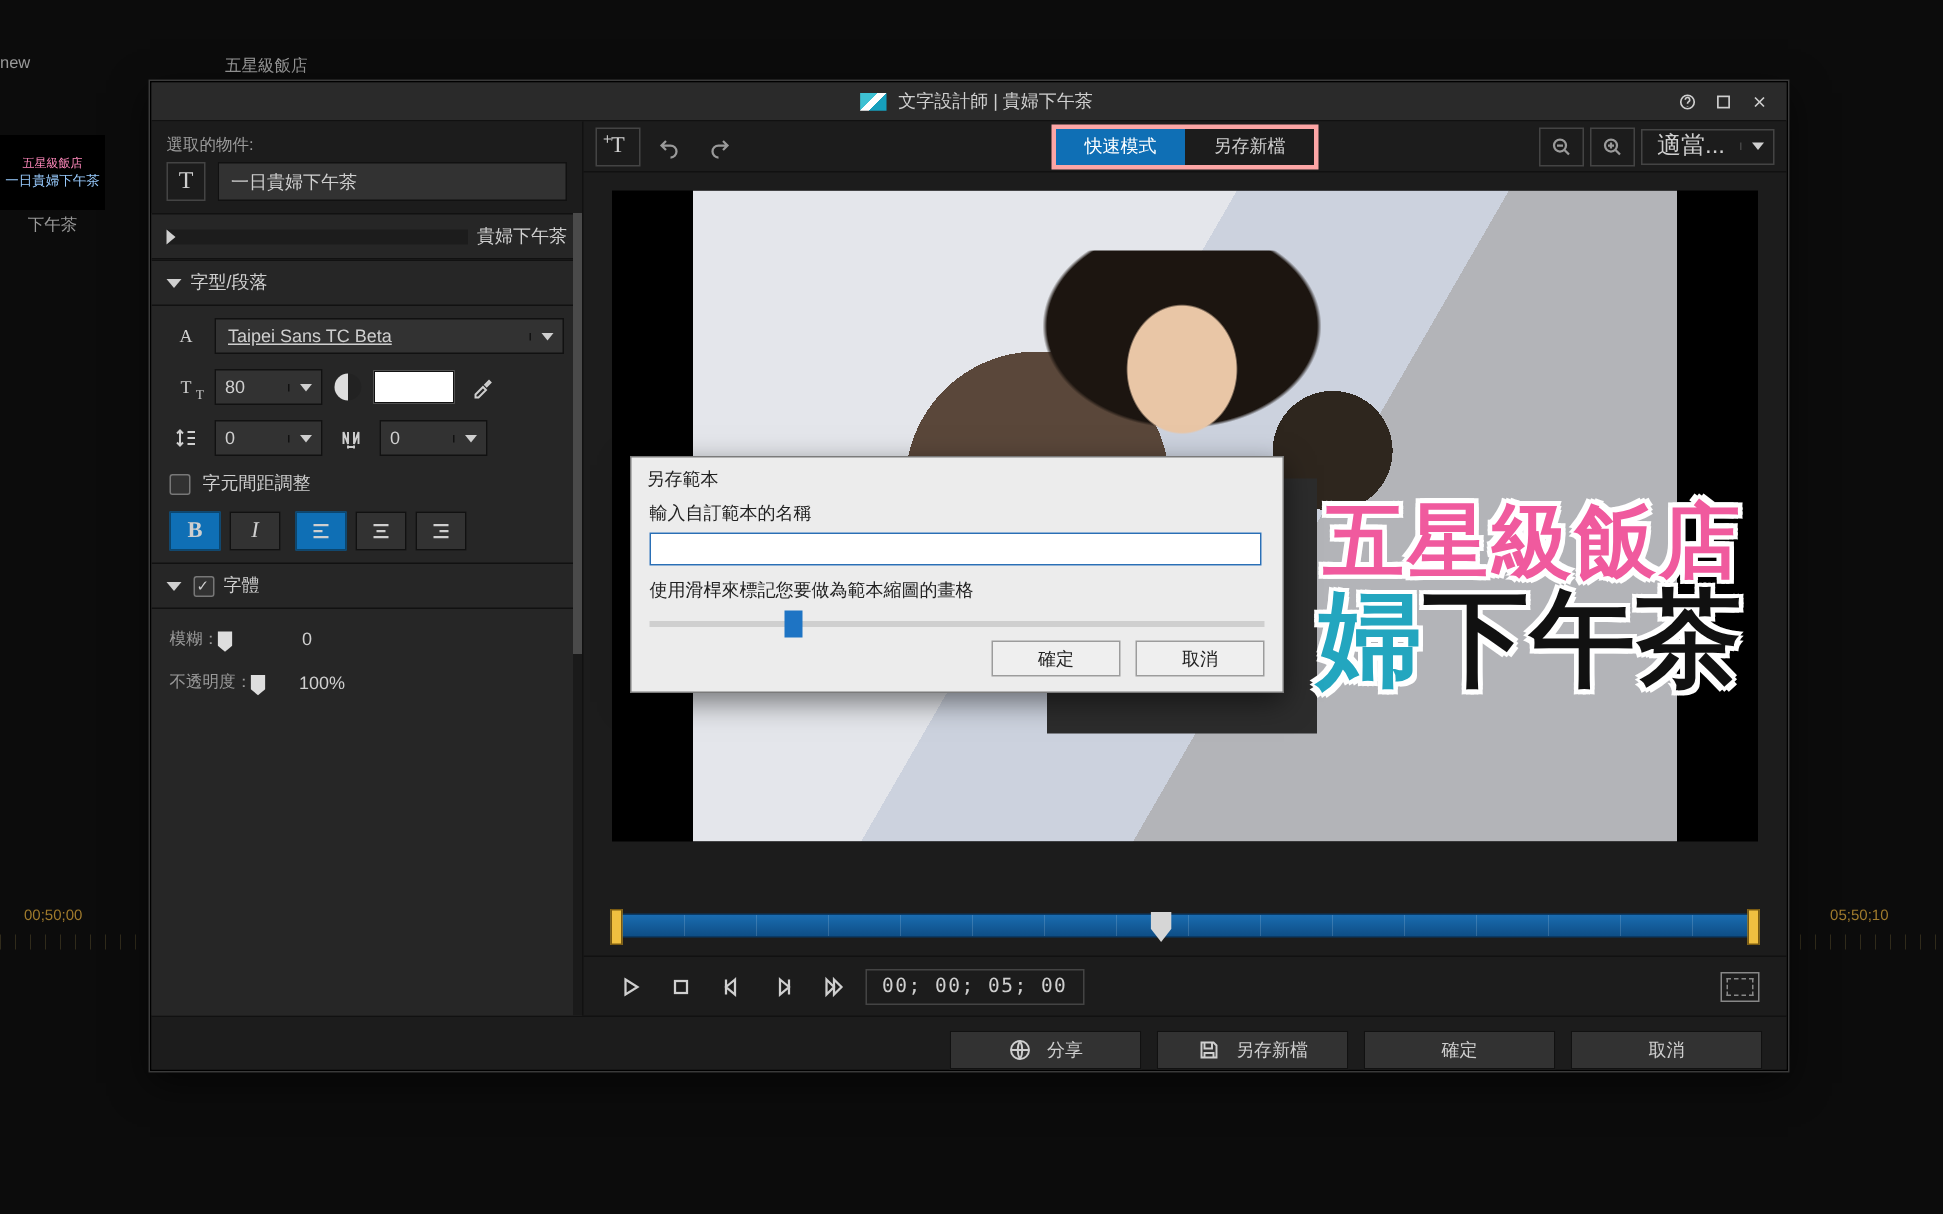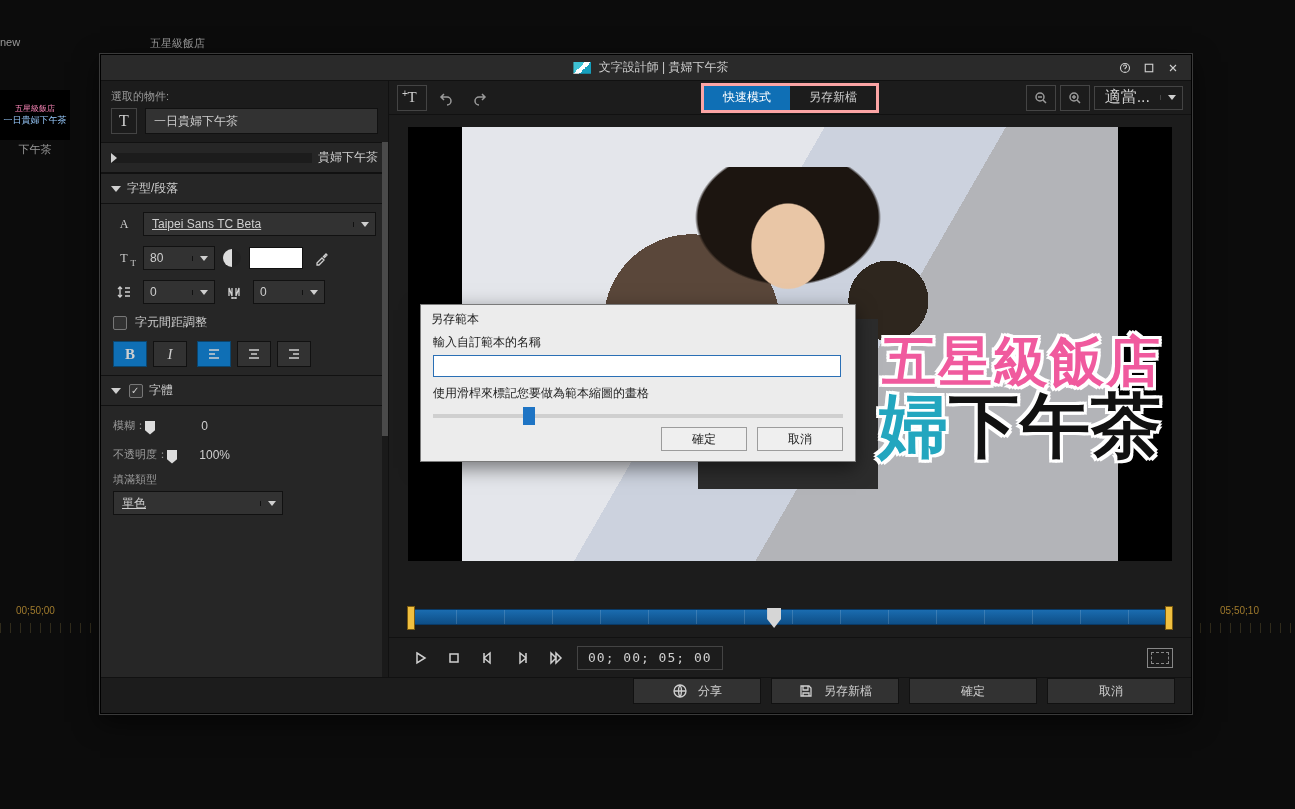--- a/index.html
+++ b/index.html
@@ -162,21 +162,21 @@
   
   .pbar { height:40px; display:flex; align-items:center; gap:8px; padding:0 18px; border-top:1px solid #111;}
   .pctrl { width:26px;height:26px; display:flex;align-items:center;justify-content:center; color:var(--fg-0);}
   .pctrl svg{width:16px;height:16px;fill:none;stroke:currentColor;stroke-width:1.5;}
   .timecode { height:24px; padding:0 10px; border:1px solid #444; display:flex;align-items:center; font-family:Consolas,monospace; letter-spacing:1px; font-size:13px;}
   .pbar .spacer{flex:1;}
   .tvsafe { width:26px;height:20px;border:1px solid #888; position:relative;}
   .tvsafe::after{content:"";position:absolute;left:3px;right:3px;top:3px;bottom:3px;border:1px dashed #888;}
 
   
-  .footer { height:36px; border-top:1px solid #111; background:var(--bg-1); display:flex; align-items:flex-start; justify-content:flex-end; gap:10px; padding:0 16px;}
+  .footer { height:36px; border-top:1px solid #111; background:var(--bg-1); display:flex; align-items:flex-end; justify-content:flex-end; gap:10px; padding:0 16px;}
   .fbtn { min-width:128px; height:26px; background:var(--bg-3); border:1px solid #111; display:flex;align-items:center;justify-content:center; gap:10px; color:var(--fg-0); font-size:12px;}
   .fbtn .ico{ width:16px;height:16px; display:flex;align-items:center;justify-content:center;}
   .fbtn .ico svg{width:16px;height:16px;stroke:currentColor;fill:none;stroke-width:1.3;}
 
   
   .popup {
     position:absolute; left:420px; top:304px; width:436px; height:158px;
     background:#ececec; color:#222; border:1px solid #7a7a7a; font-size:12px;
     box-shadow:0 6px 18px rgba(0,0,0,.5);
   }
@@ -376,29 +376,20 @@
               <div class="slider-wrap">
                 <div class="track-holder">
                   <div class="slider-track">
                       <div class="slider-thumb" style="left:100%"></div>
                     </div>
                 </div>
                 <span class="slider-val">100%</span>
               </div>
             </div>
 
-            <div>
-              <div style="font-size:11px;color:var(--fg-dim);margin-bottom:4px;">填滿類型</div>
-              <div class="combo" style="width:170px">
-                <span class="val">單色</span>
-                <span class="ddbtn">
-                    <span class="tri"></span>
-                  </span>
-              </div>
-            </div>
 
           </div>
         </div>
 
         <div class="vscroll">
             <div class="thumb"></div>
           </div>
       </div>
     </div>
 

